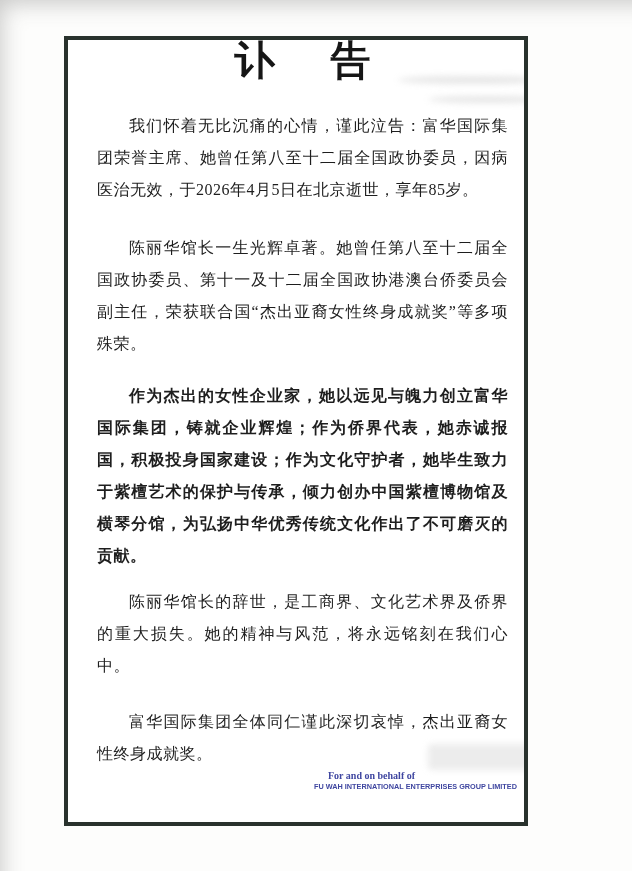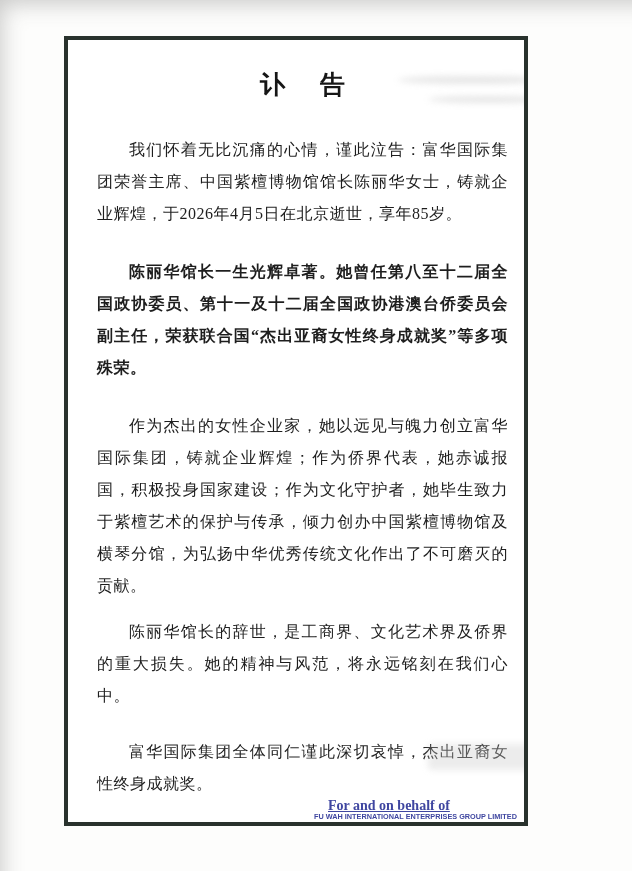--- a/index.html
+++ b/index.html
@@ -24,40 +24,39 @@
   .frame{
     position:absolute;
     left:64px;top:36px;
     width:464px;height:790px;
     border:4px solid var(--border-c);
     background:#fff;
     padding:0 16px 0 29px;
     overflow:hidden;
   }
   .title{
-    margin-top:24px;
     text-align:center;
-    font-size:25px;
+    font-size:40px;
     font-weight:bold;
     color:#161616;
     letter-spacing:1.4em;
     padding-left:1.4em;
     line-height:42px;
   }
   .para{
     font-size:16px;
     line-height:32px;
     color:var(--text-c);
     text-indent:2em;
     text-align:justify;
     letter-spacing:.5px;
   }
   .p1{margin-top:28px;}
-  .p2{margin-top:26px;font-weight:bold;}
-  .p3{margin-top:26px;}
+  .p2{margin-top:26px;}
+  .p3{margin-top:20px;font-weight:bold;}
   .p4{margin-top:14px;}
   .p5{margin-top:24px;}
   .smudge{
     position:absolute;
     background:#c9c9c9;
     opacity:.45;
     filter:blur(3px);
     border-radius:50%;
     pointer-events:none;
   }
@@ -66,25 +65,24 @@
   .s3{left:360px;top:704px;width:110px;height:26px;border-radius:4px;opacity:.35;}
   .sig{
     position:relative;
     width:192px;
     margin-left:auto;
     margin-right:2px;
     margin-top:0;
     color:var(--stamp-c);
   }
   .sig-behalf{
-    font-size:14px;
+    font-size:10px;
     line-height:12px;
     padding-left:14px;
     font-weight:bold;
-    text-decoration:underline;
   }
   .sig-company-en{
     font-family:"Liberation Sans","DejaVu Sans",sans-serif;
     font-size:7.6px;
     line-height:10px;
     font-weight:bold;
     white-space:nowrap;
     transform:scaleX(.96);
     transform-origin:left;
   }
@@ -94,21 +92,21 @@
 
 <div class="page">
   <div class="frame">
 
     <div class="smudge s1"></div>
     <div class="smudge s2"></div>
     <div class="smudge s3"></div>
 
     <h1 class="title">讣告</h1>
 
-    <p class="para p1">我们怀着无比沉痛的心情，谨此泣告：富华国际集团荣誉主席、中国紫檀博物馆馆长陈丽华女士，铸就企业辉煌，于2026年4月5日在北京逝世，享年85岁。</p>
+    <p class="para p1">我们怀着无比沉痛的心情，谨此泣告：富华国际集团荣誉主席、她曾任第八至十二届全国政协委员，因病医治无效，于2026年4月5日在北京逝世，享年85岁。</p>
     <p class="para p2">陈丽华馆长一生光辉卓著。她曾任第八至十二届全国政协委员、第十一及十二届全国政协港澳台侨委员会副主任，荣获联合国“杰出亚裔女性终身成就奖”等多项殊荣。</p>
     <p class="para p3">作为杰出的女性企业家，她以远见与魄力创立富华国际集团，铸就企业辉煌；作为侨界代表，她赤诚报国，积极投身国家建设；作为文化守护者，她毕生致力于紫檀艺术的保护与传承，倾力创办中国紫檀博物馆及横琴分馆，为弘扬中华优秀传统文化作出了不可磨灭的贡献。</p>
     <p class="para p4">陈丽华馆长的辞世，是工商界、文化艺术界及侨界的重大损失。她的精神与风范，将永远铭刻在我们心中。</p>
     <p class="para p5">富华国际集团全体同仁谨此深切哀悼，杰出亚裔女性终身成就奖。</p>
 
     <div class="sig">
       <div class="sig-behalf">For and on behalf of</div>
       <div class="sig-company-en">FU WAH INTERNATIONAL ENTERPRISES GROUP LIMITED</div>
 
     </div>

